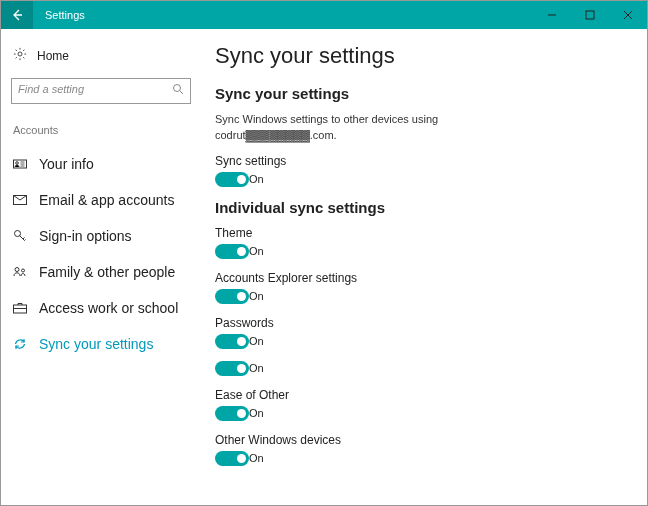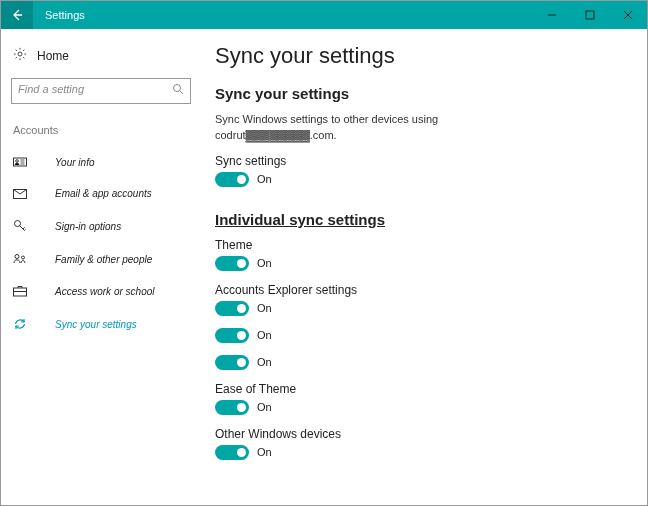--- a/index.html
+++ b/index.html
@@ -11,34 +11,34 @@
 .titlebar .winbtn { width: 38px; height: 28px; display: flex; align-items: center; justify-content: center; font-size: 11px; }
 .titlebar .winbtn svg { stroke: #222; }
 
 .content { display: flex; height: calc(100% - 28px); }
 .sidebar { width: 200px; padding: 12px 10px 0 10px; }
 .home { display: flex; align-items: center; font-size: 12px; color: #222; padding: 6px 2px 14px 2px; gap: 10px; }
 .searchbox { display: flex; align-items: flex-end; border: 1px solid #999; height: 26px; padding: 8px 6px; margin-bottom: 20px; }
 .searchbox input { border: none; outline: none; flex: 1; font-size: 11px; color: #666; background: transparent; }
 .searchbox input::placeholder { color: #888; font-style: italic; }
 .category { font-size: 11px; color: #777; margin: 0 0 10px 2px; }
-.nav-item { display: flex; align-items: center; gap: 28px; font-size: 10px; color: #222; padding: 10px 2px; cursor: pointer; font-style: italic; }
+.nav-item { display: flex; align-items: center; gap: 12px; font-size: 14px; color: #222; padding: 10px 2px; cursor: pointer; }
 .nav-item.active { color: #0099bc; }
 .nav-item .ico { width: 14px; display: flex; justify-content: center; }
 
 .main { flex: 1; padding: 14px 10px 0 14px; overflow-y: auto; }
 .main h1 { font-size: 22px; font-weight: 400; color: #222; margin-bottom: 16px; }
 .main h2 { font-size: 15px; font-weight: 600; color: #222; margin: 0 0 10px 0; }
-.main h2.section2 { margin-top: 24px; text-decoration: underline; }
+.main h2.section2 { margin-top: 12px; }
 .desc { font-size: 11px; color: #333; line-height: 1.45; max-width: 260px; margin-bottom: 10px; }
 .link { font-size: 11px; color: #0099bc; margin-bottom: 14px; display: inline-block; }
 
 .setting { margin-bottom: 12px; }
 .setting .label { font-size: 12px; color: #222; margin-bottom: 4px; }
-.toggle-row { display: flex; align-items: center; gap: 8px; }
+.toggle-row { display: flex; align-items: center; gap: 0; }
 .toggle { width: 34px; height: 15px; background: #00a6a6; border-radius: 8px; position: relative; cursor: pointer; }
 .toggle::after { content: ""; position: absolute; width: 9px; height: 9px; background: #fff; border-radius: 50%; top: 3px; right: 3px; }
 .toggle-state { font-size: 11px; color: #222; }
 </style>
 </head>
 <body>
 
 <div class="titlebar">
   <div class="back">
     <svg width="14" height="14" viewBox="0 0 14 14">
@@ -165,33 +165,34 @@
         </div>
     </div>
     <div class="setting">
       <div class="label">Accounts Explorer settings</div>
       <div class="toggle-row">
           <div class="toggle"></div>
           <span class="toggle-state">On</span>
         </div>
     </div>
     <div class="setting">
-      <div class="toggle-row">
-          <div class="toggle"></div>
-          <span class="toggle-state">On</span>
-        </div>
-    </div>
-    <div class="setting">
-      <div class="toggle-row">
-          <div class="toggle"></div>
-          <span class="toggle-state">On</span>
-        </div>
-    </div>
-    <div class="setting">
-      <div class="label">Ease of Theme</div>
+      <div class="label">Passwords</div>
+      <div class="toggle-row">
+          <div class="toggle"></div>
+          <span class="toggle-state">On</span>
+        </div>
+    </div>
+    <div class="setting">
+      <div class="toggle-row">
+          <div class="toggle"></div>
+          <span class="toggle-state">On</span>
+        </div>
+    </div>
+    <div class="setting">
+      <div class="label">Ease of Other</div>
       <div class="toggle-row">
           <div class="toggle"></div>
           <span class="toggle-state">On</span>
         </div>
     </div>
     <div class="setting">
       <div class="label">Other Windows devices</div>
       <div class="toggle-row">
           <div class="toggle"></div>
           <span class="toggle-state">On</span>

